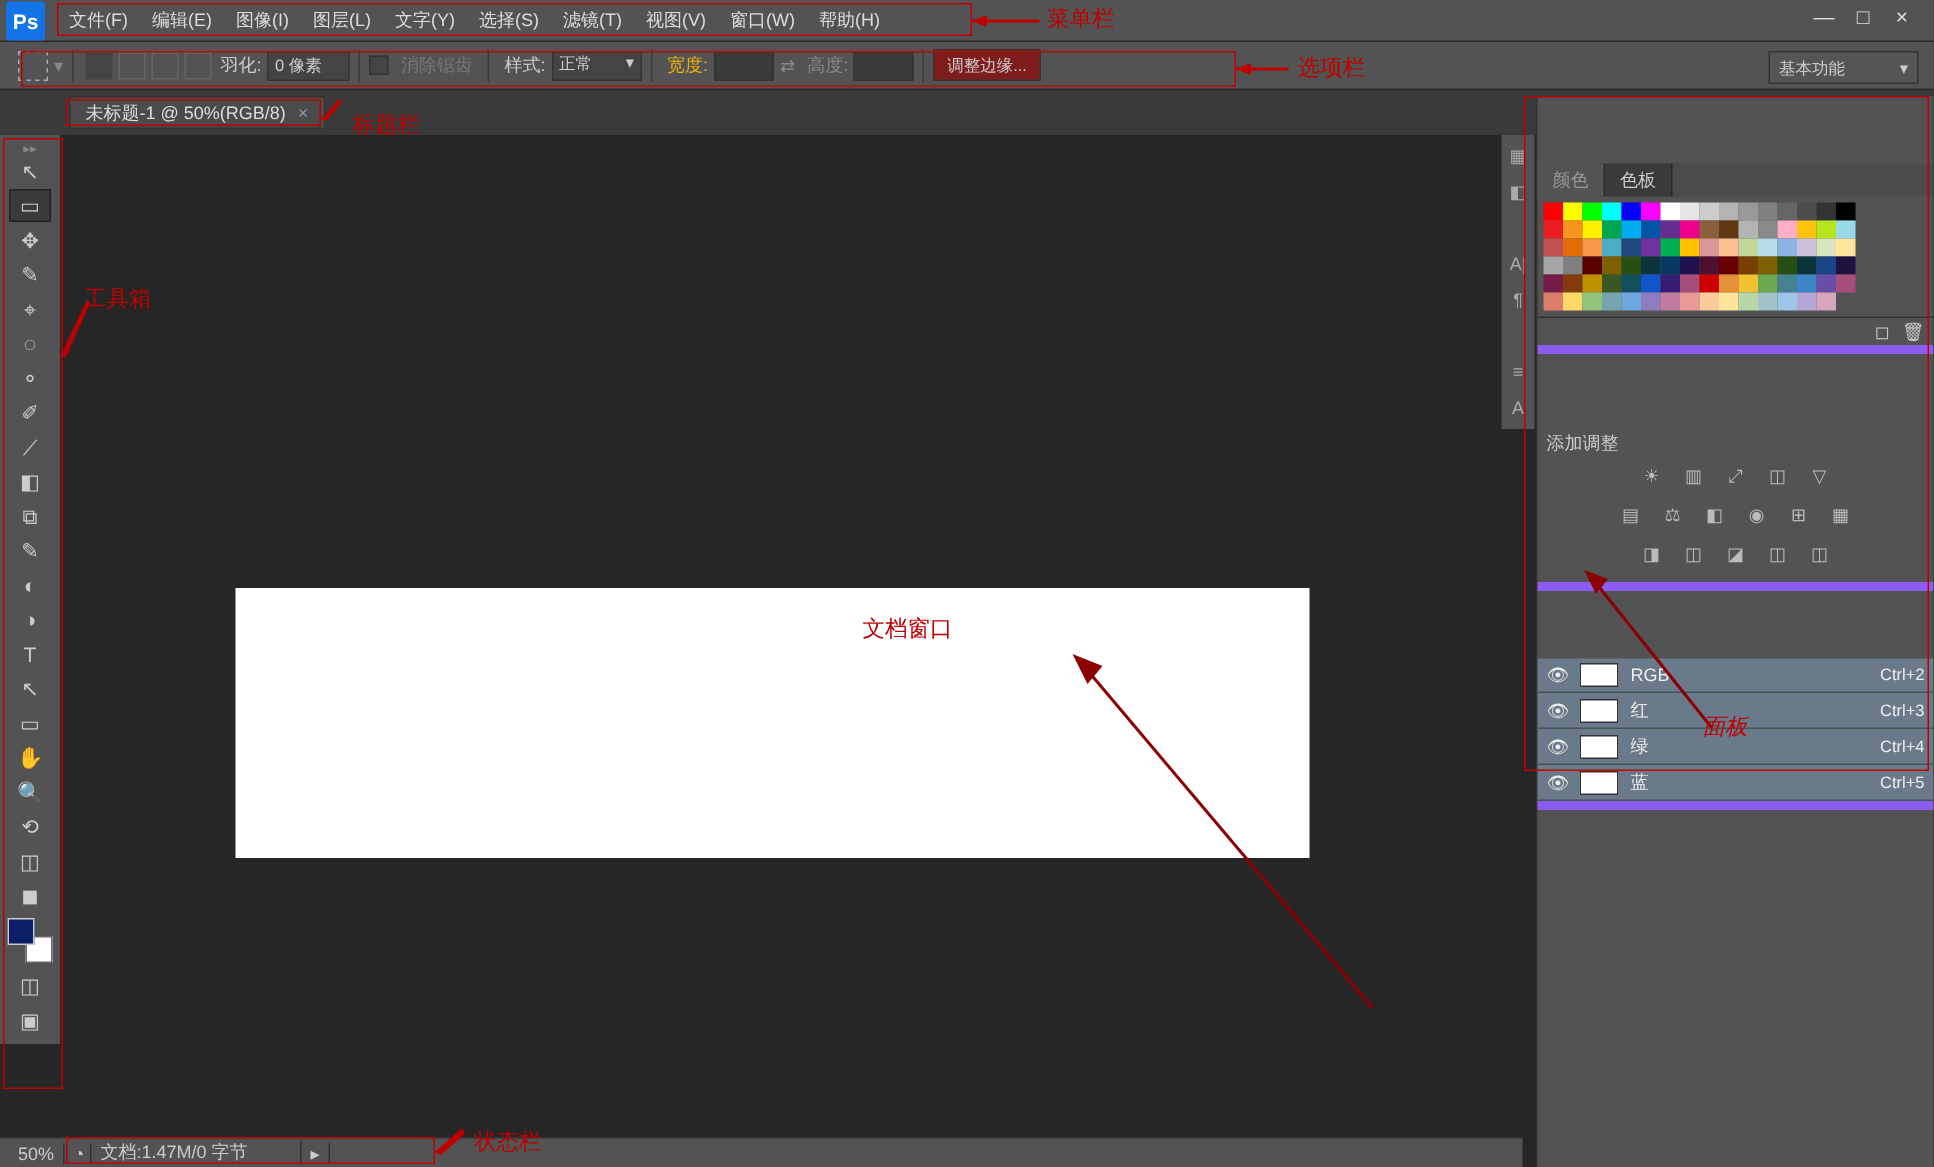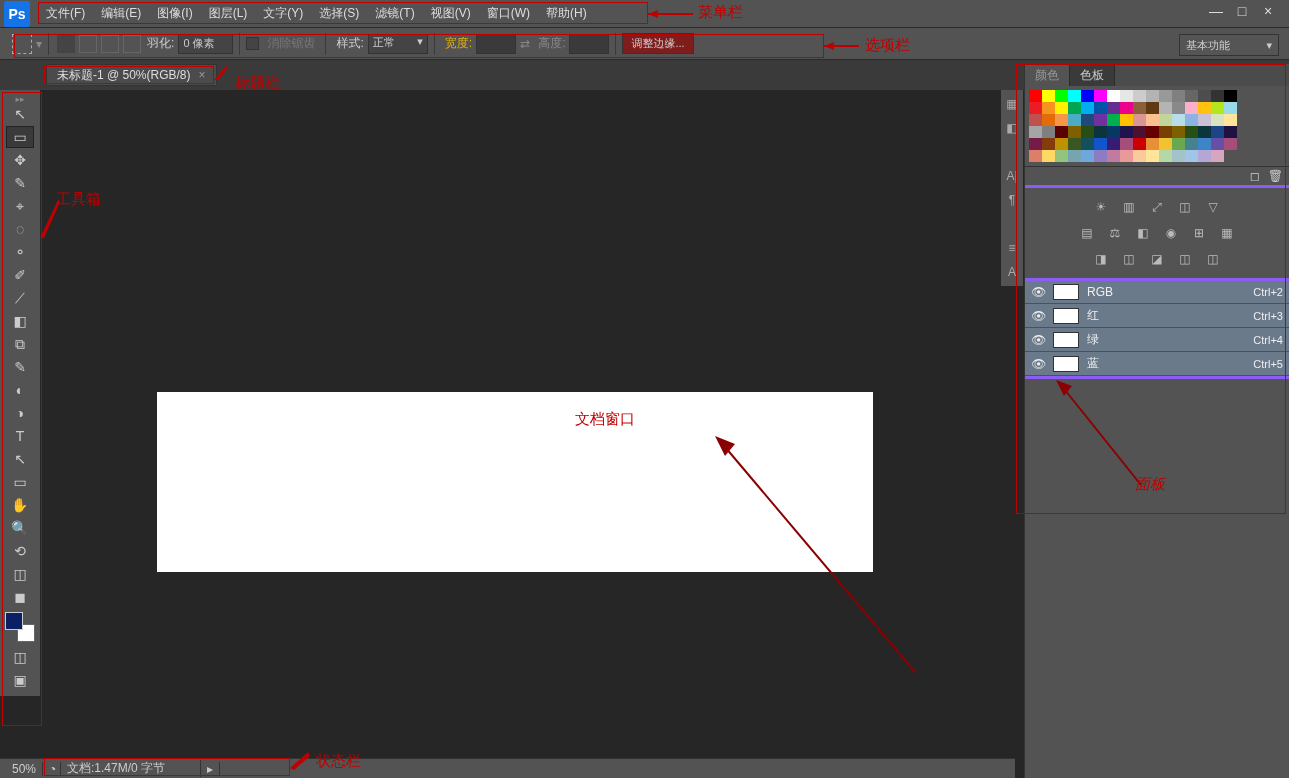--- a/index.html
+++ b/index.html
@@ -34,21 +34,21 @@
 .tool-swatch { width: 30px; height: 30px; margin: 4px auto; position: relative;}
 .swatch-fg { position: absolute; width: 18px; height: 18px; background: #0b1f66; border: 1px solid #ccc; top:0; left:0;}
 .swatch-bg { position: absolute; width: 18px; height: 18px; background: #fff; border: 1px solid #666; bottom:0; right:0;}
 
 .canvas-area { position: absolute; left: 42px; top: 30px; right: 270px; bottom: 22px; background: #262626; overflow:hidden;}
 .canvas { position: absolute; left: 115px; top: 302px; width: 716px; height: 180px; background: #fff; }
 
 .right-dock { position: absolute; right: 0; top: 4px; width: 265px; bottom: 0; background: #535353; border-left: 1px solid #333;}
 .icon-col { position:absolute; left:-24px; top: 26px; width: 22px; background: #535353;}
 .icon-col .ic { width:20px; height:20px; margin: 4px auto; color:#aaa; display:flex; align-items:center; justify-content:center;}
-.panel { border-bottom: 3px solid #8b5cf6; }
+.panel { border-bottom: 6px solid #8b5cf6; margin-top: 45px; }
 .panel-tabs { display:flex; background:#4b4b4b; height: 22px; align-items:stretch;}
 .ptab { padding: 3px 10px; background:#3a3a3a; color: #ccc; font-size: 12px; border-right:1px solid #2a2a2a;}
 .ptab.inactive { background: #535353; color:#999;}
 .swatch-grid { padding: 4px; display: grid; grid-template-columns: repeat(16, 13px); grid-auto-rows: 12px; gap:0;}
 .sw { width:13px; height:12px; }
 .panel-body { padding: 6px; color:#ccc;}
 .adj-row { display:flex; justify-content:center; gap: 10px; padding: 4px 0;}
 .adj-ic { width:18px; height:18px; color:#bbb; display:flex; align-items:center; justify-content:center;}
 .ch-row { display:flex; align-items:center; padding: 3px 6px; background:#6b7a8a; color:#eee; border-bottom:1px solid #455;}
 .ch-row .eye { width: 16px; margin-right: 6px;}
@@ -284,20 +284,21 @@
           <div class="sw" style="background: rgb(213, 166, 189);"></div>
         </div>
       <div class="panel-footer">
           <span>◻</span>
           <span>🗑</span>
         </div>
     </div>
 
     <div class="panel">
       <div class="panel-body">
+        <div>添加调整</div>
         <div class="adj-row">
           <div class="adj-ic">☀</div>
           <div class="adj-ic">▥</div>
           <div class="adj-ic">⤢</div>
           <div class="adj-ic">◫</div>
           <div class="adj-ic">▽</div>
         </div>
         <div class="adj-row">
           <div class="adj-ic">▤</div>
           <div class="adj-ic">⚖</div>

